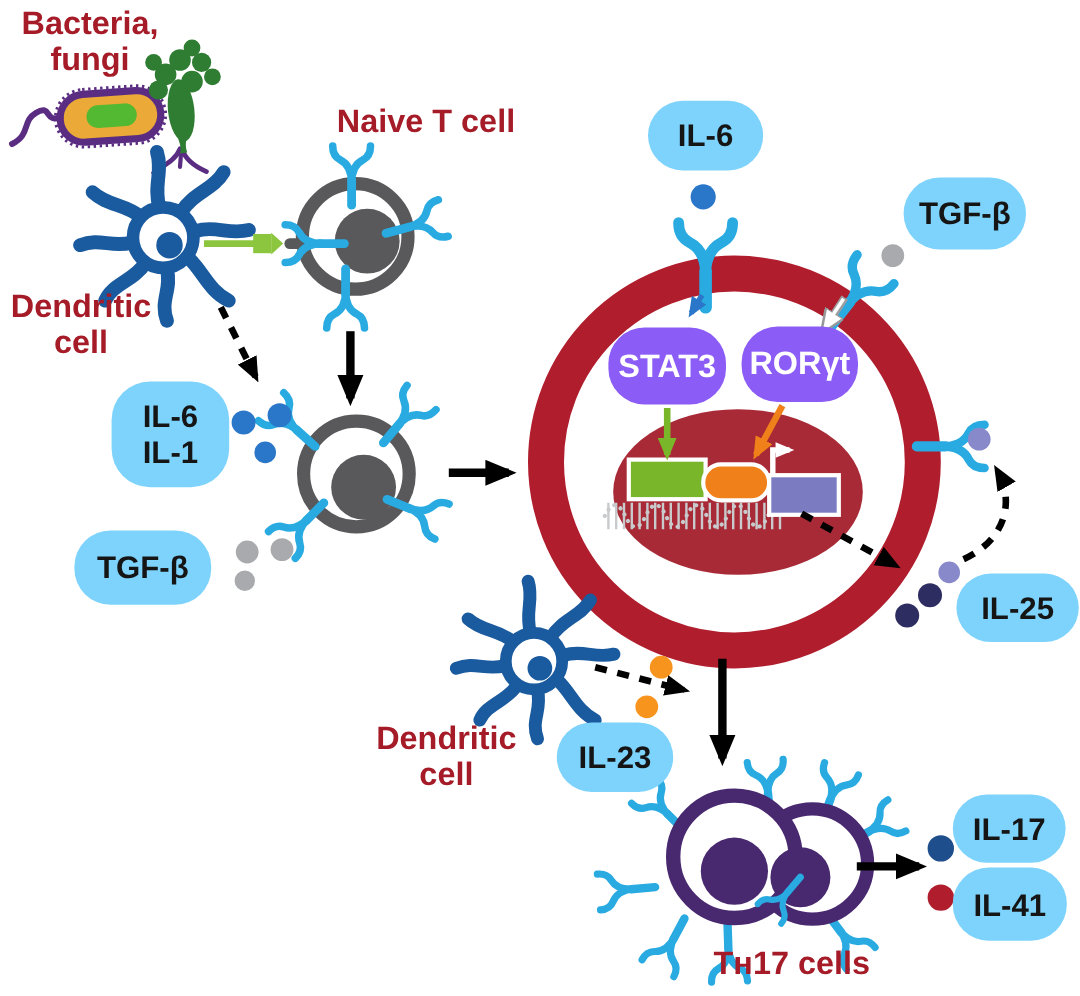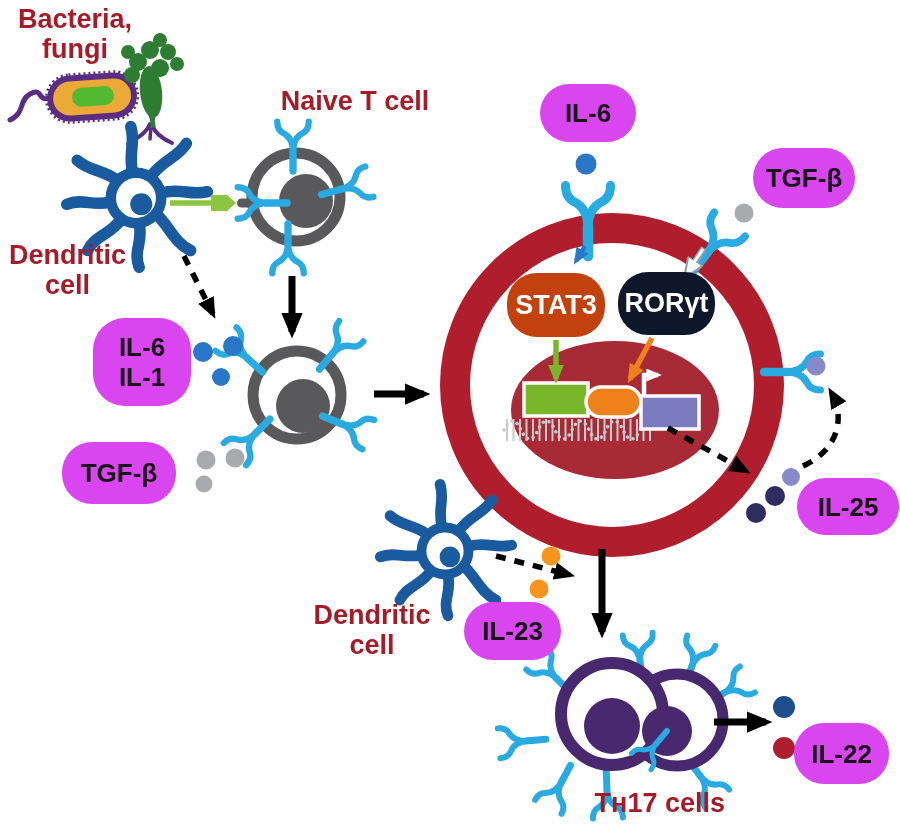--- a/index.html
+++ b/index.html
@@ -1,21 +1,21 @@
 <!DOCTYPE html>
 <html><head>
 <meta charset="utf-8">
 <style>
   html,body{margin:0;padding:0;background:#fff;}
   #fig{position:relative;width:900px;height:830px;background:#fff;overflow:hidden;
        font-family:"Liberation Sans",sans-serif;}
   #art{position:absolute;left:0;top:0;}
   .lbl{position:absolute;font-weight:bold;font-size:27px;line-height:30px;
        color:#A51C28;text-align:center;white-space:pre-line;}
-  .badge{position:absolute;background:#d946ef;color:#151515;font-weight:bold;
+  .badge{position:absolute;background:#7dd3fc;color:#151515;font-weight:bold;
        font-size:26px;line-height:30px;border-radius:30px;display:flex;
        align-items:center;justify-content:center;text-align:center;white-space:pre-line;}
   .tf{position:absolute;color:#fff;font-weight:bold;font-size:27px;border-radius:30px;
        display:flex;align-items:center;justify-content:center;}
 </style>
 </head>
 <body>
 
 <div id="fig">
 
@@ -207,18 +207,19 @@
 cell</div>
 <div class="lbl" style="left:540px;top:788px;width:185px;text-align:right;">Tн17 cells</div>
 
 <div class="badge" style="left:93px;top:318px;width:98px;height:88px;border-radius:32px;">IL-6
 IL-1</div>
 <div class="badge" style="left:62px;top:442px;width:114px;height:62px;">TGF-β</div>
 <div class="badge" style="left:540px;top:84px;width:96px;height:58px;">IL-6</div>
 <div class="badge" style="left:753px;top:148px;width:102px;height:60px;">TGF-β</div>
 <div class="badge" style="left:797px;top:478px;width:102px;height:57px;">IL-25</div>
 <div class="badge" style="left:464px;top:602px;width:97px;height:58px;">IL-23</div>
-<div class="badge" style="left:794px;top:723px;width:95px;height:61px;">IL-22</div>
-
-<div class="tf" style="left:507px;top:273px;width:98px;height:64px;background:#c2410c;">STAT3</div>
-<div class="tf" style="left:618px;top:272px;width:97px;height:63px;background:#0f172a;">RORγt</div>
+<div class="badge" style="left:794px;top:662px;width:94px;height:57px;">IL-17</div>
+<div class="badge" style="left:794px;top:723px;width:95px;height:61px;">IL-41</div>
+
+<div class="tf" style="left:507px;top:273px;width:98px;height:64px;background:#8b5cf6;">STAT3</div>
+<div class="tf" style="left:618px;top:272px;width:97px;height:63px;background:#8b5cf6;">RORγt</div>
 
 </div>
 
 </body></html>

